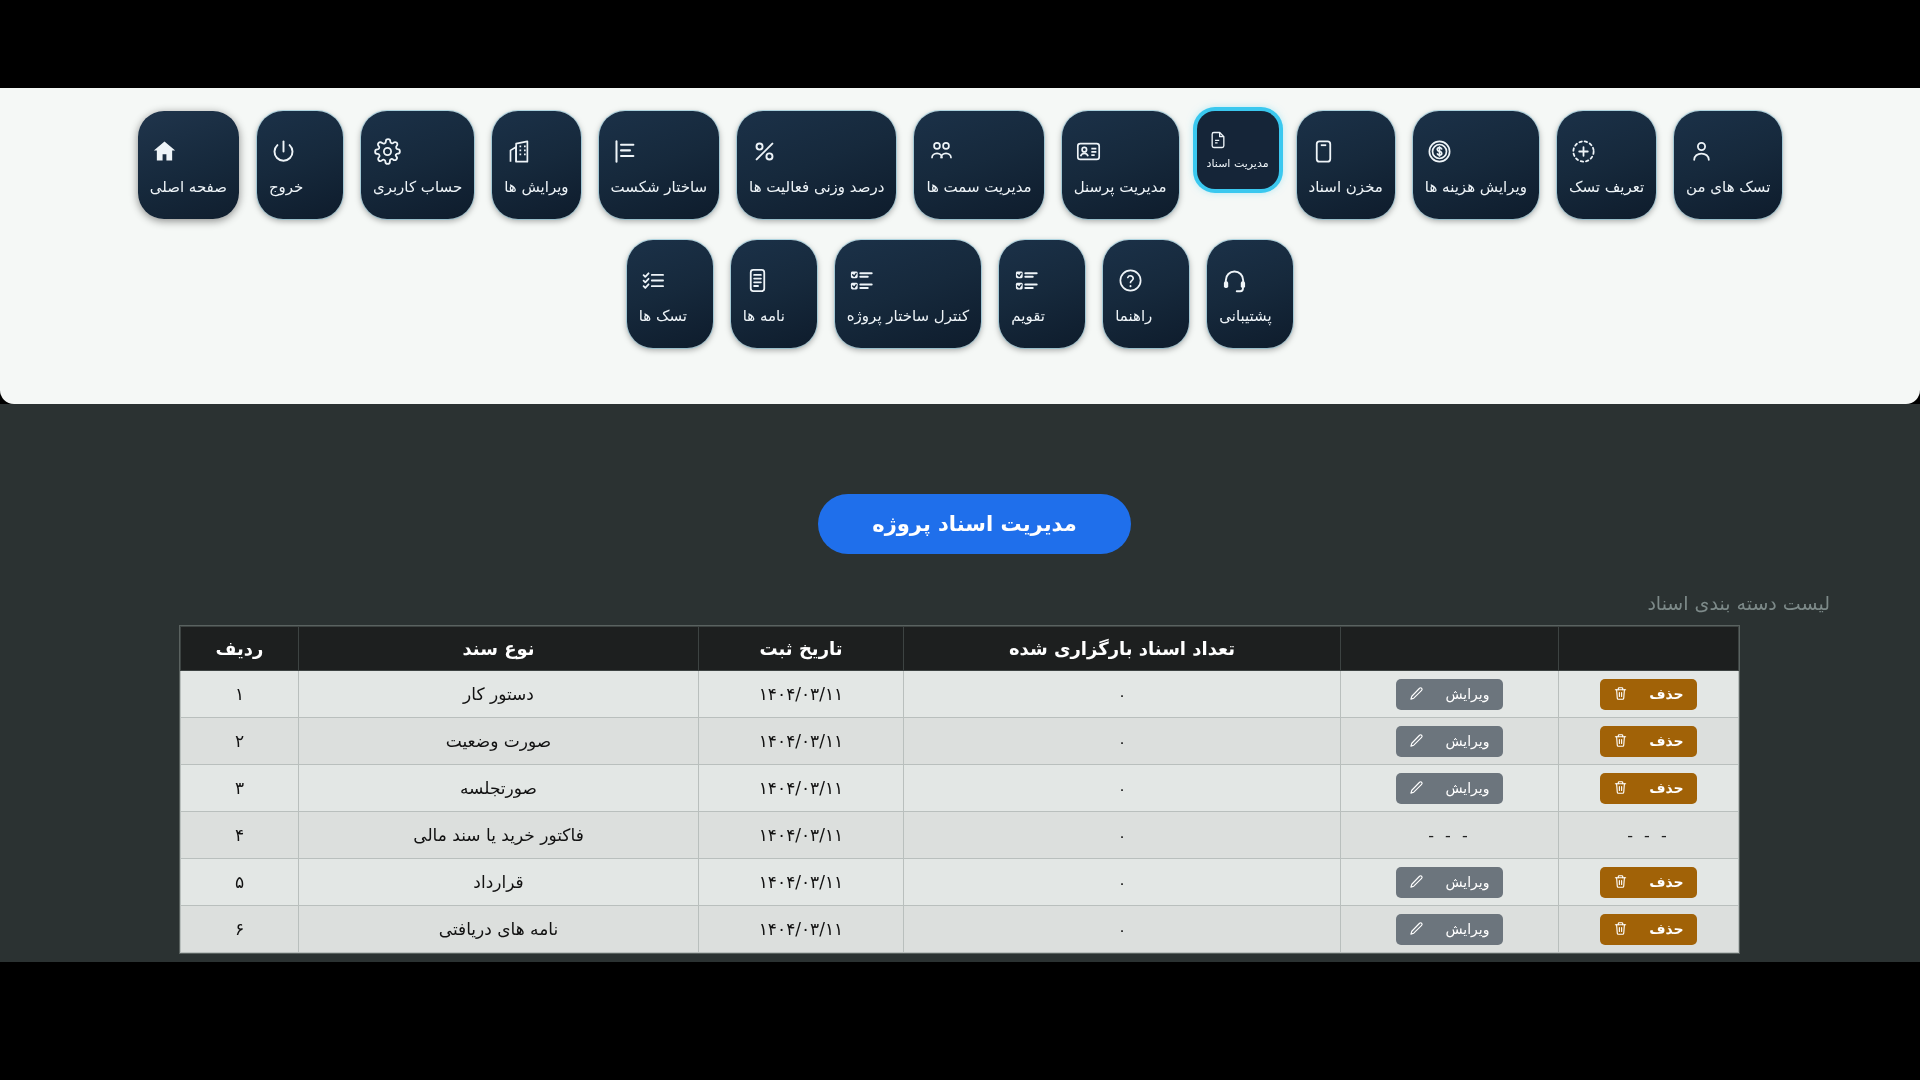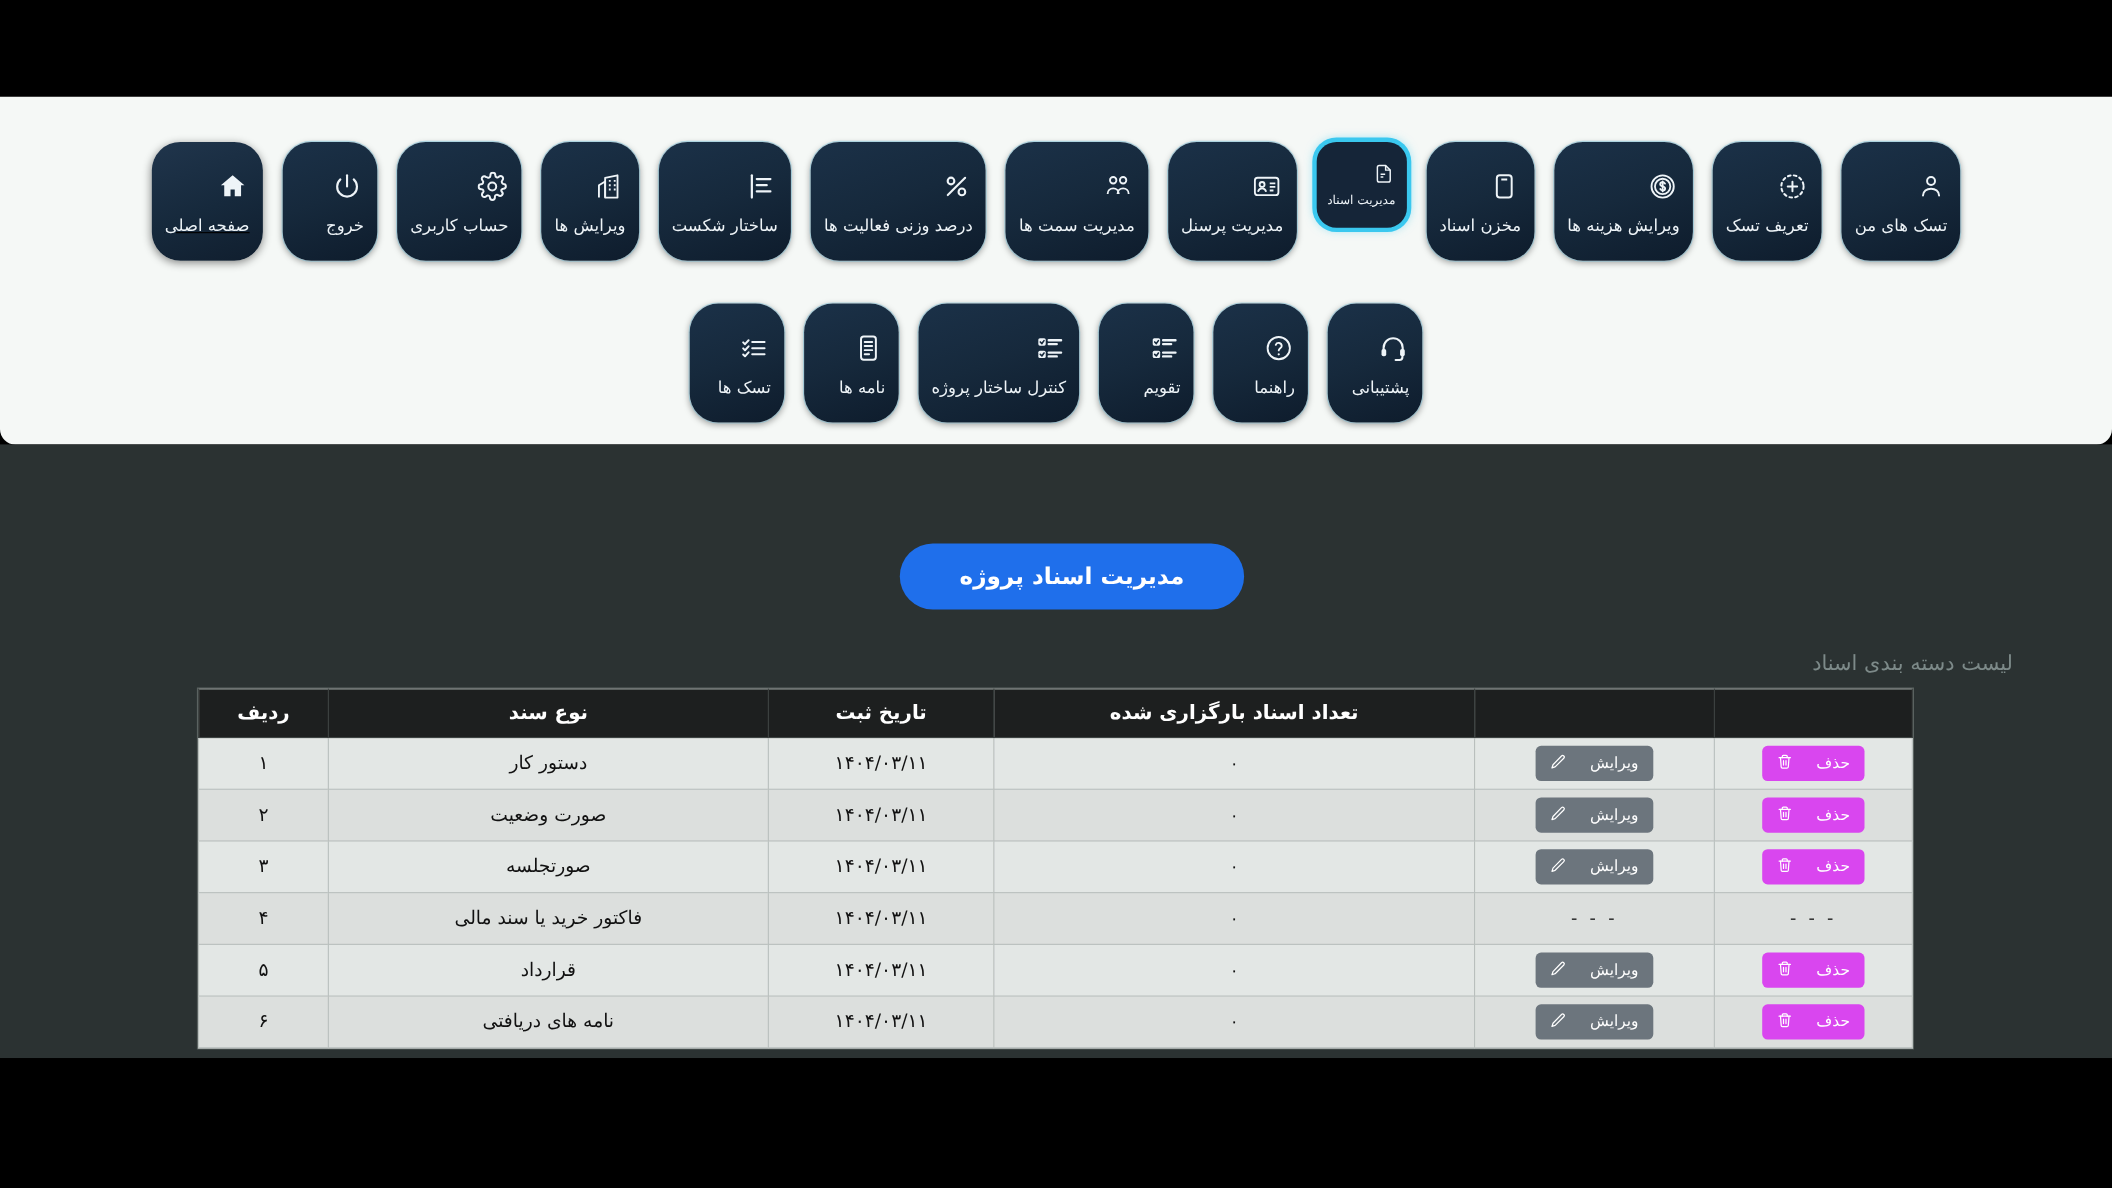--- a/index.html
+++ b/index.html
@@ -58,27 +58,26 @@
   .nav-row.row2 { padding-top: 21px; }
 
   .nav-btn {
     background: linear-gradient(160deg, #1b3148 0%, #16293c 48%, #0e1c2c 100%);
     border-radius: 26px;
     min-width: 86px;
     height: 108px;
     padding: 14px 12px 12px;
     display: flex;
     flex-direction: column;
-    align-items: flex-start;
+    align-items: flex-end;
     justify-content: center;
     gap: 12px;
     cursor: pointer;
     box-shadow: 0 0 0 1px rgba(110,190,220,.45), 0 2px 6px rgba(0,0,0,.35);
     position: relative;
-    margin-top: 18px;
   }
   .nav-btn .nav-label {
     color: #eef4f8;
     font-size: 15px;
     white-space: nowrap;
     line-height: 1.1;
     text-align: center;
   }
   .nav-btn .nav-ico {
     width: 30px; height: 30px;
@@ -98,21 +97,20 @@
     padding: 10px 10px;
   }
   .nav-btn.active .nav-label { font-size: 11px; }
   .nav-btn.active .nav-ico { width: 22px; height: 22px; }
   .nav-btn.active .nav-ico svg { width: 20px; height: 20px; }
 
   
   .nav-btn.home {
     box-shadow: 0 2px 8px rgba(0,0,0,.45);
     background: linear-gradient(160deg, #20354c 0%, #16293c 55%, #101e2e 100%);
-    text-decoration: underline;
   }
 
   
   .nav-btn.wide { min-width: 146px; }
 
   
   .body-area {
     position: absolute;
     left: 0;
     top: 404px;
@@ -202,21 +200,21 @@
     border: none;
     border-radius: 5px;
     color: #ffffff;
     font-size: 14px;
     font-family: inherit;
     padding: 7px 13px;
     cursor: pointer;
     line-height: 1;
   }
   .btn-edit { background: #6c757d; }
-  .btn-del  { background: #d946ef; }
+  .btn-del  { background: #a16207; font-weight: bold; }
   .btn-edit svg, .btn-del svg { width: 15px; height: 15px; }
   .dash { color: #222; letter-spacing: 3px; font-size: 16px; }
 
   .zero-val { font-size: 15px; }
 </style>
 </head>
 <body>
 
 <div id="screen">
 

